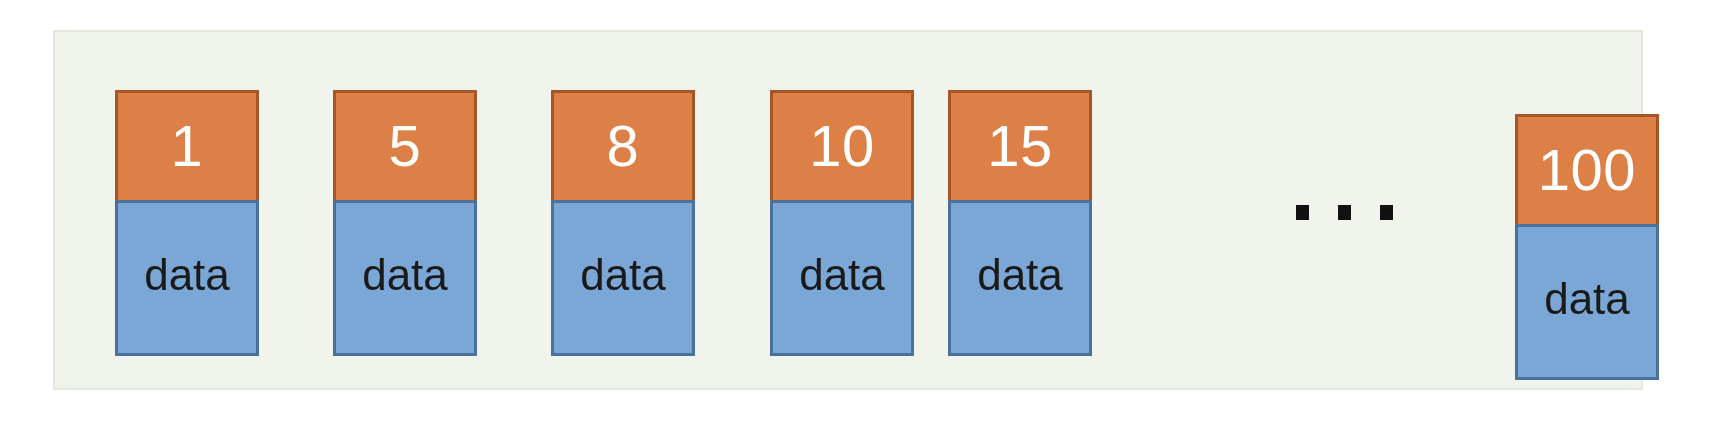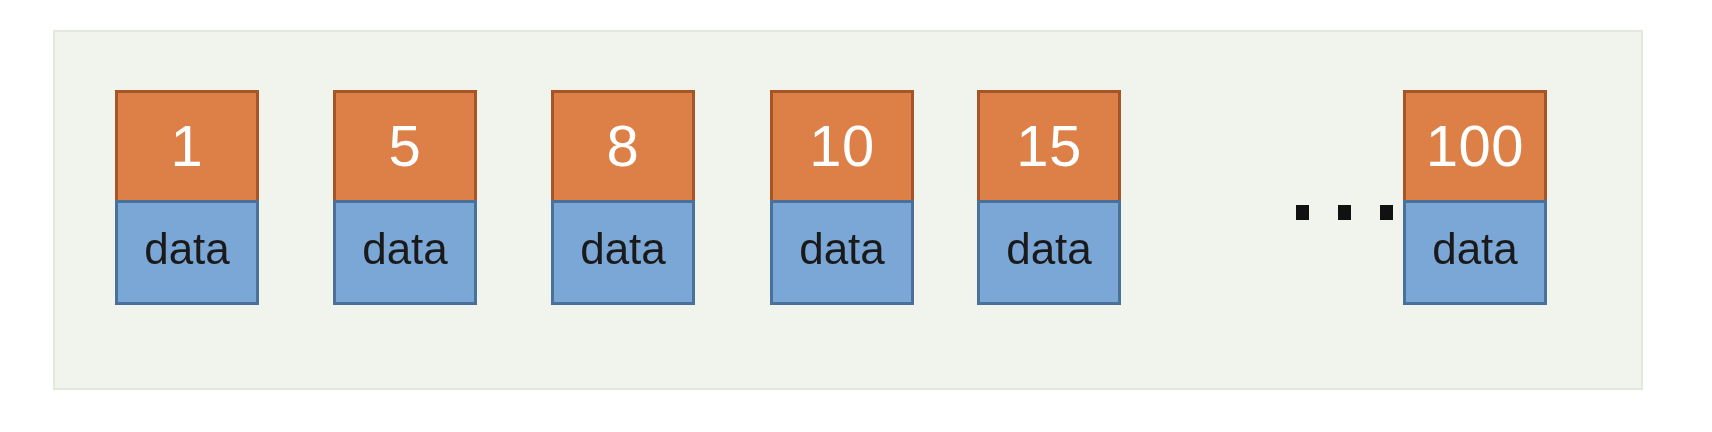--- a/index.html
+++ b/index.html
@@ -66,21 +66,21 @@
     border-bottom: none;
     color: #ffffff;
     font-size: 58px;
     line-height: 1;
     font-weight: 400;
     letter-spacing: 0.5px;
     padding-bottom: 2px;
   }
 
   .cell-data {
-    height: 105px;
+    height: 156px;
     background: #7ba7d7;
     border: 3px solid #4a7199;
     border-top: none;
     color: #1a1a1a;
     font-size: 44px;
     line-height: 1;
     font-weight: 400;
     padding-bottom: 4px;
   }
 
@@ -135,26 +135,26 @@
         <div class="node" style="left: 496px;">
           <div class="cell cell-key">8</div>
           <div class="cell cell-data">data</div>
           <div class="cell-divider"></div>
         </div>
         <div class="node" style="left: 715px; border-radius: 19px;">
           <div class="cell cell-key">10</div>
           <div class="cell cell-data">data</div>
           <div class="cell-divider"></div>
         </div>
-        <div class="node" style="left: 922px; text-align: right;">
+        <div class="node" style="left: 893px; text-align: right;">
           <div class="cell cell-key">15</div>
           <div class="cell cell-data">data</div>
           <div class="cell-divider"></div>
         </div>
-        <div class="node" style="left: 1348px;">
+        <div class="node" style="left: 1460px; margin-top: 24px;">
           <div class="cell cell-key">100</div>
           <div class="cell cell-data">data</div>
           <div class="cell-divider"></div>
         </div>
       </div>
 
     <div id="ellipsis">
       <span class="dot d0"></span>
       <span class="dot d1"></span>
       <span class="dot d2"></span>

